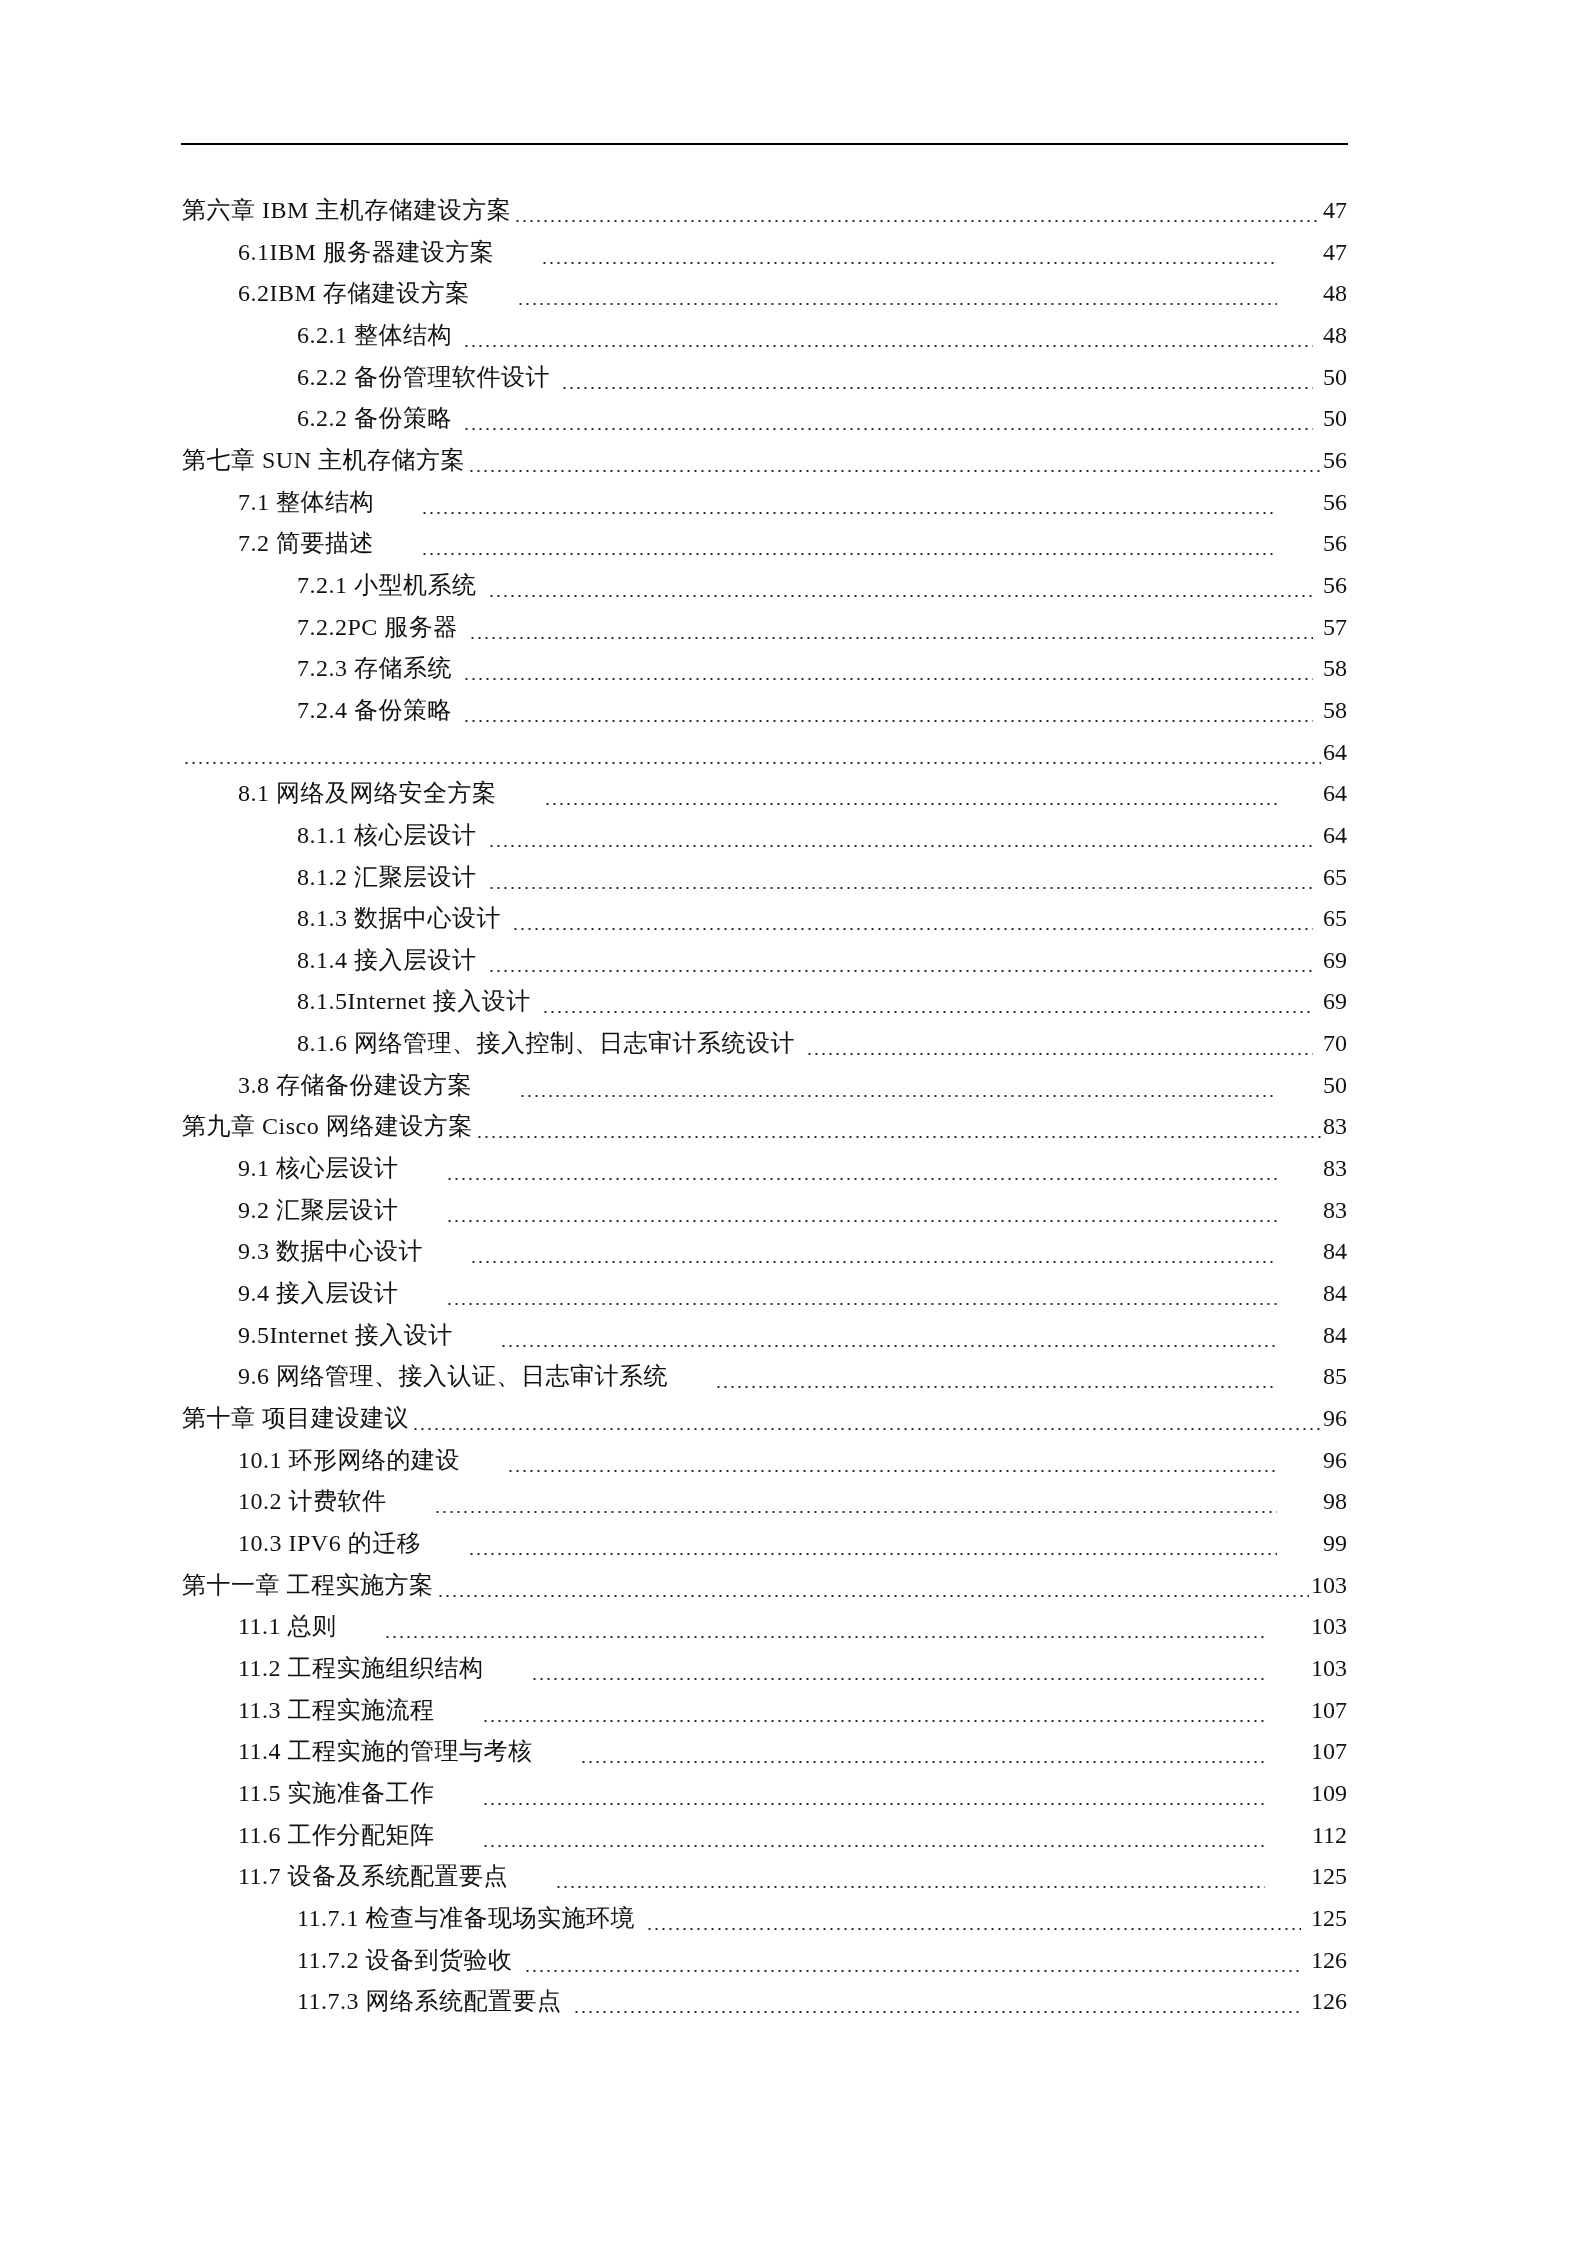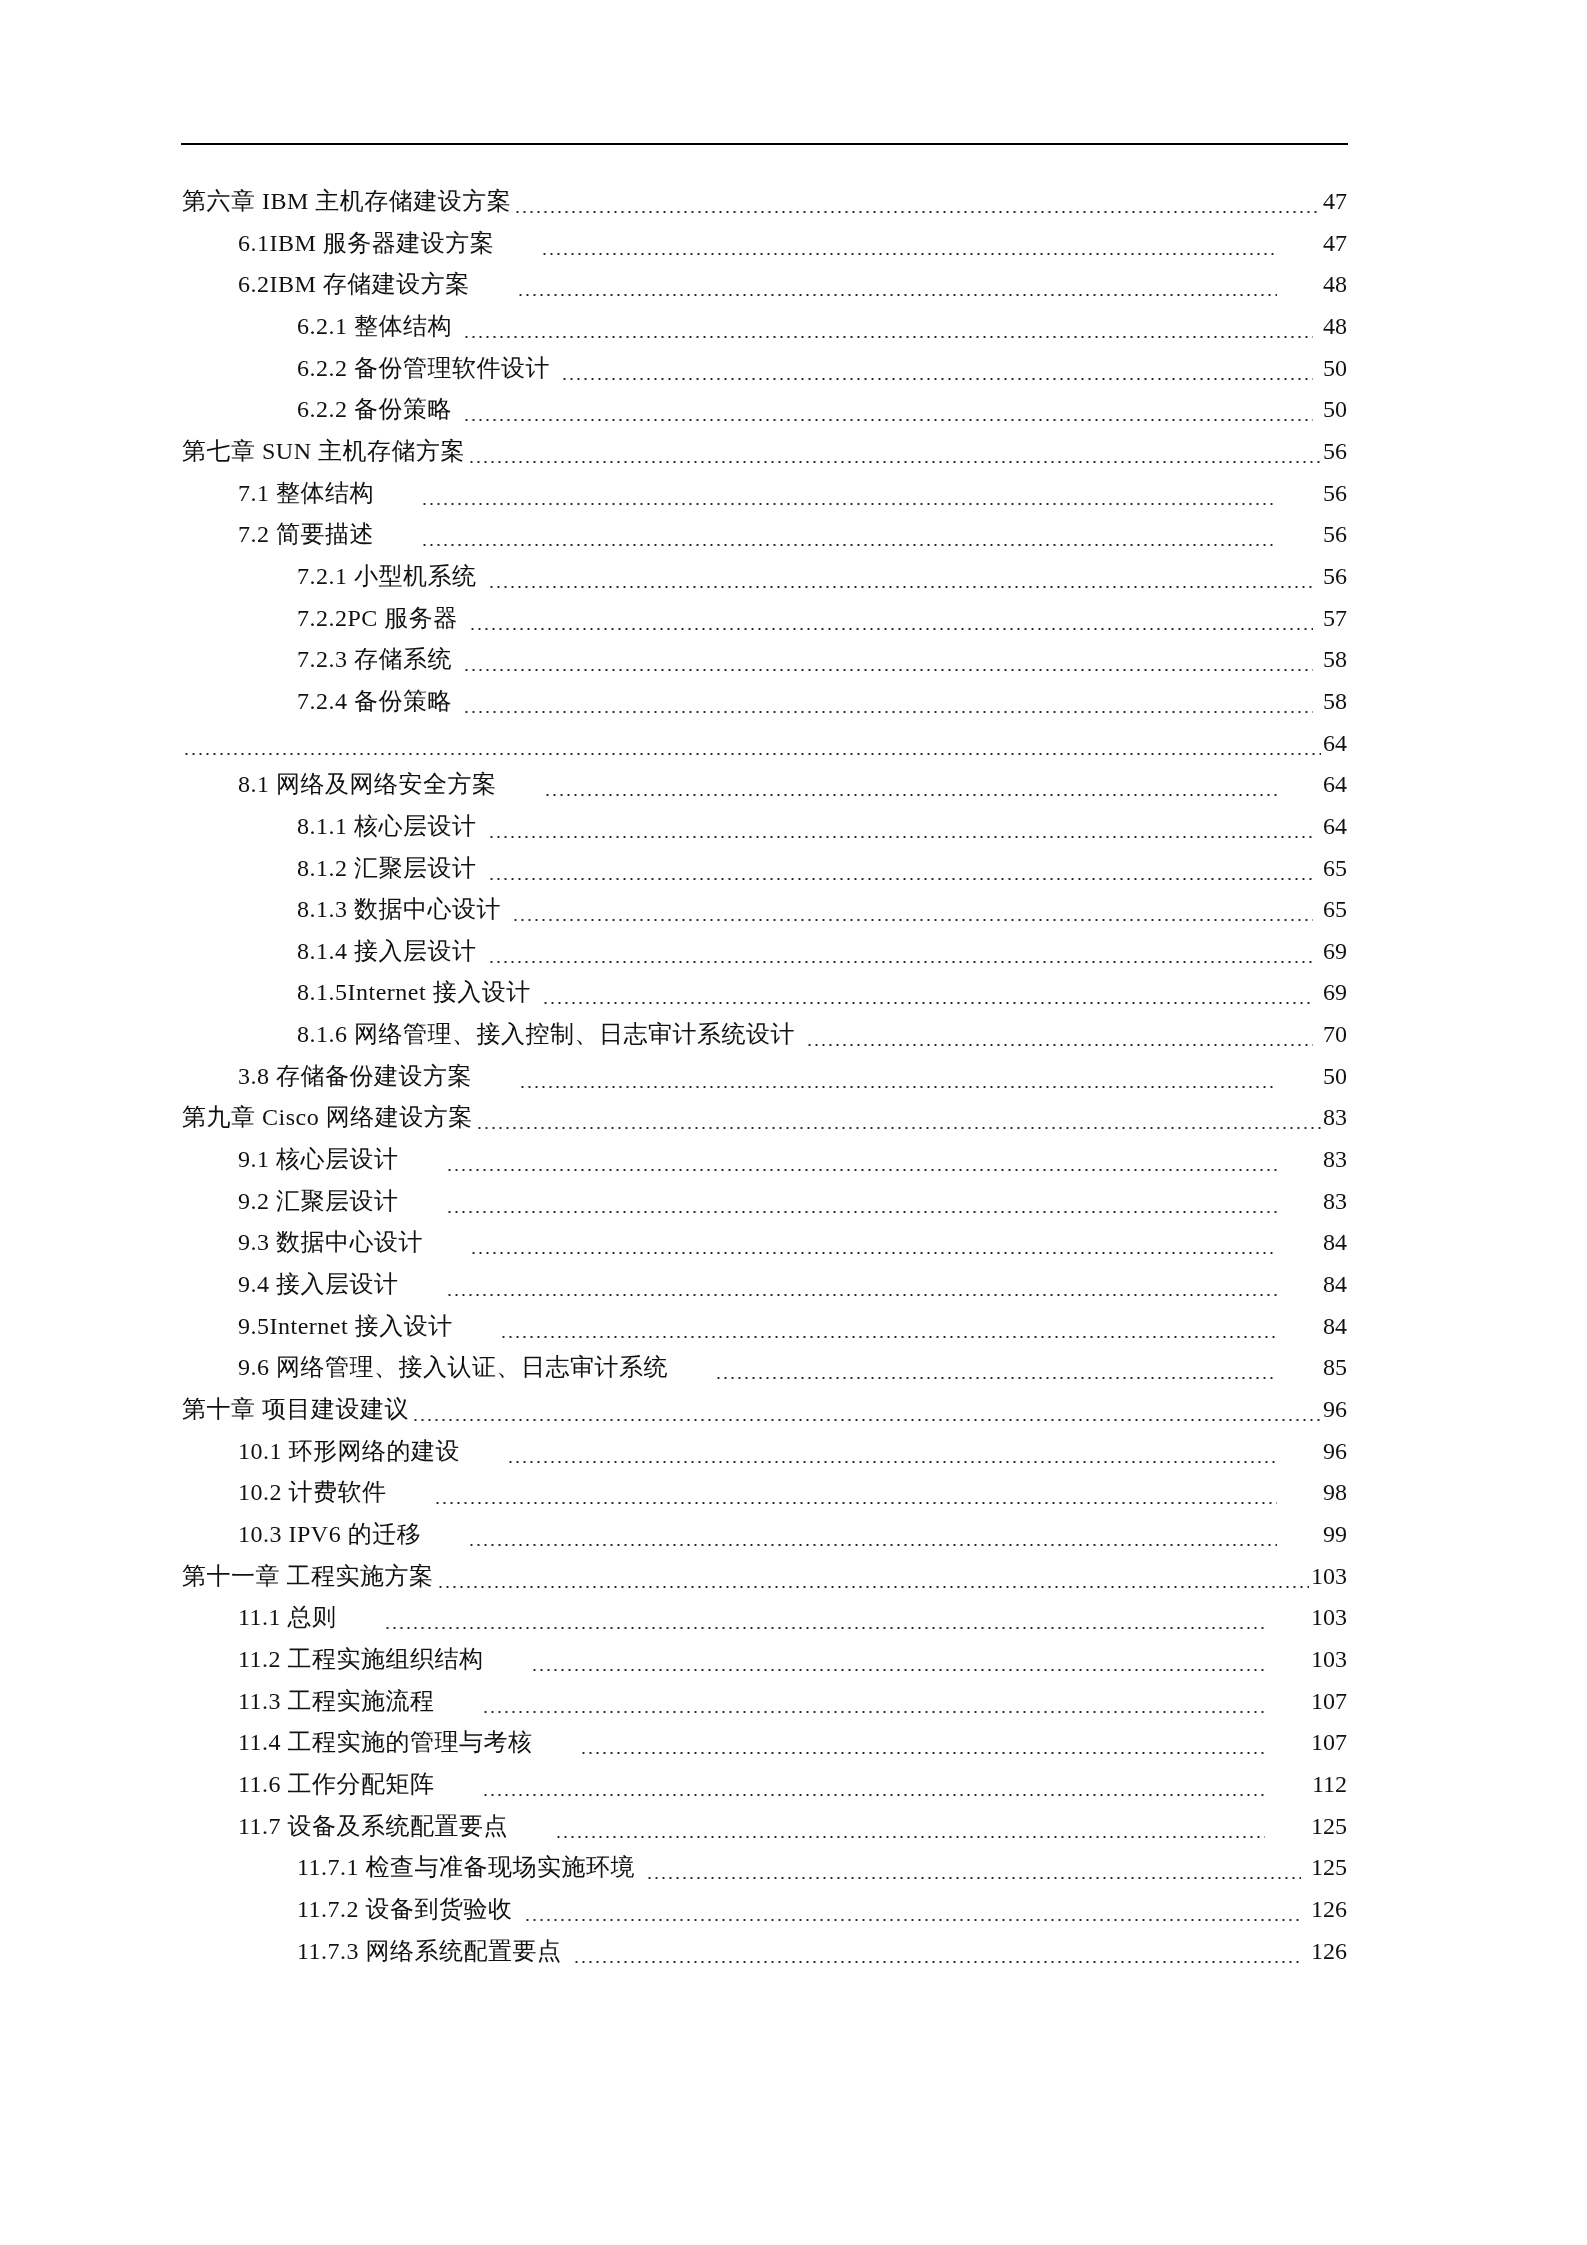--- a/index.html
+++ b/index.html
@@ -19,21 +19,21 @@
       position: absolute;
       left: 181px;
       top: 143px;
       width: 1167px;
       height: 2px;
       background: #000000;
     }
     .toc {
       position: absolute;
       left: 0;
-      top: 181px;
+      top: 190px;
       width: 1587px;
     }
     .toc-row {
       position: relative;
       height: 41.66px;
       display: flex;
       align-items: flex-end;
       box-sizing: border-box;
       padding-right: 0;
       width: 1347px;
@@ -253,20 +253,25 @@
     <span class="toc-title">11.3 工程实施流程</span>
     <span class="toc-leader"></span>
     <span class="toc-page">107</span>
   </div>
     <div class="toc-row level-2">
     <span class="toc-title">11.4 工程实施的管理与考核</span>
     <span class="toc-leader"></span>
     <span class="toc-page">107</span>
   </div>
     <div class="toc-row level-2">
+    <span class="toc-title">11.5 实施准备工作</span>
+    <span class="toc-leader"></span>
+    <span class="toc-page">109</span>
+  </div>
+    <div class="toc-row level-2">
     <span class="toc-title">11.6 工作分配矩阵</span>
     <span class="toc-leader"></span>
     <span class="toc-page">112</span>
   </div>
     <div class="toc-row level-2">
     <span class="toc-title">11.7 设备及系统配置要点</span>
     <span class="toc-leader"></span>
     <span class="toc-page">125</span>
   </div>
     <div class="toc-row level-3">

